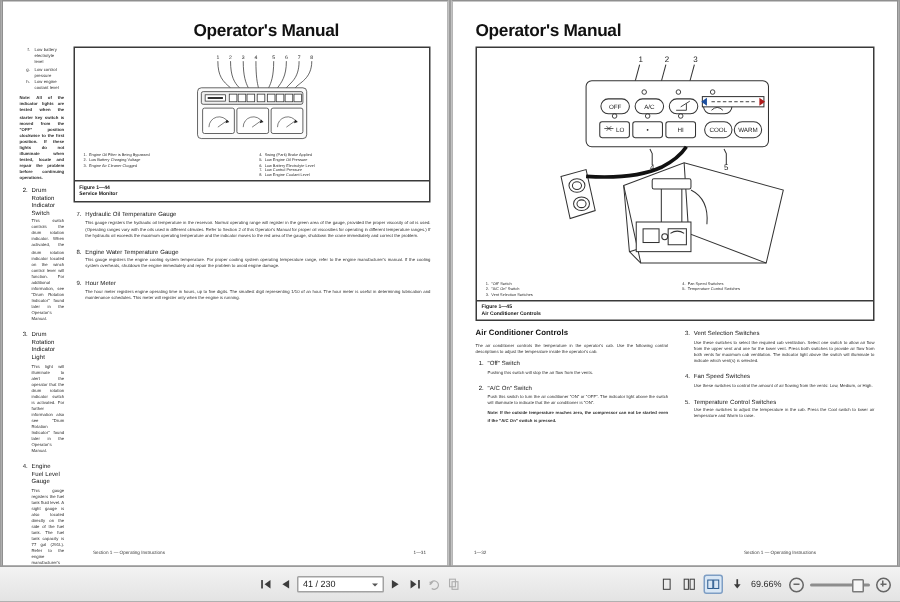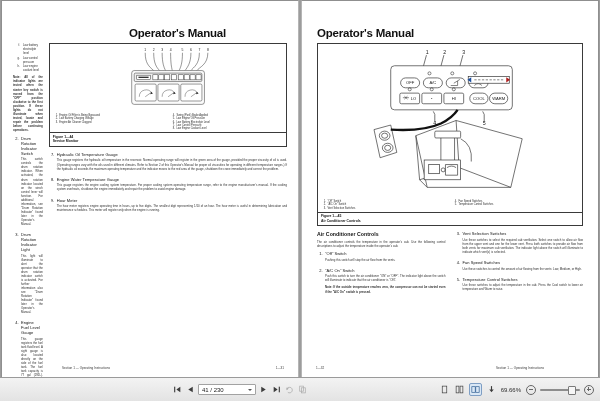--- a/index.html
+++ b/index.html
@@ -17,21 +17,21 @@
     position:absolute;top:0;background:#ffffff;height:378px;
     box-sizing:border-box;
     border:1px solid #8f8f8f;
   }
   .page.left{left:1px;width:298px;border-right:1px solid #b5b5b5;}
   .page.right{left:301px;width:298px;border-left:1px solid #b5b5b5;}
   .page-inner{position:relative;width:100%;height:100%;padding:6px 9px 0 9px;box-sizing:border-box;}
 
   .manual-title{
     font-size:11.5px;font-weight:bold;color:#111;letter-spacing:-0.2px;
-    margin:20px 0 4px 0;
+    margin:8px 0 4px 0;
   }
   .left .manual-title{text-align:center;padding-left:55px;}
   .right .manual-title{text-align:left;padding-left:6px;}
 
   
   .t{font-size:2.85px;line-height:1.42;color:#2b2b2b;letter-spacing:0.02px;}
   .t.b{font-weight:bold;}
   .hd{font-size:4.0px;color:#111;letter-spacing:0.05px;margin:0 0 1.5px 0;}
   .hd.big{font-size:5.2px;font-weight:bold;}
   .para{margin:0 0 3.2px 0;text-align:justify;}

